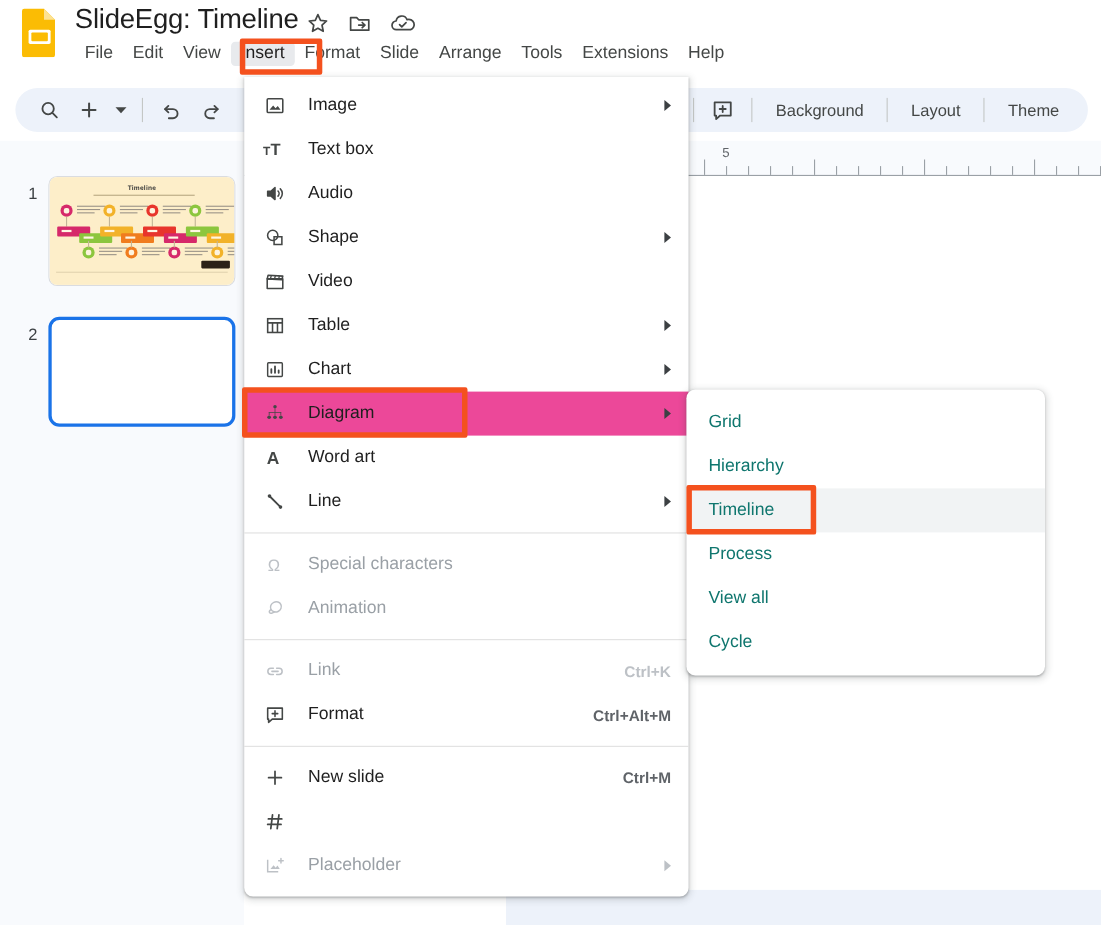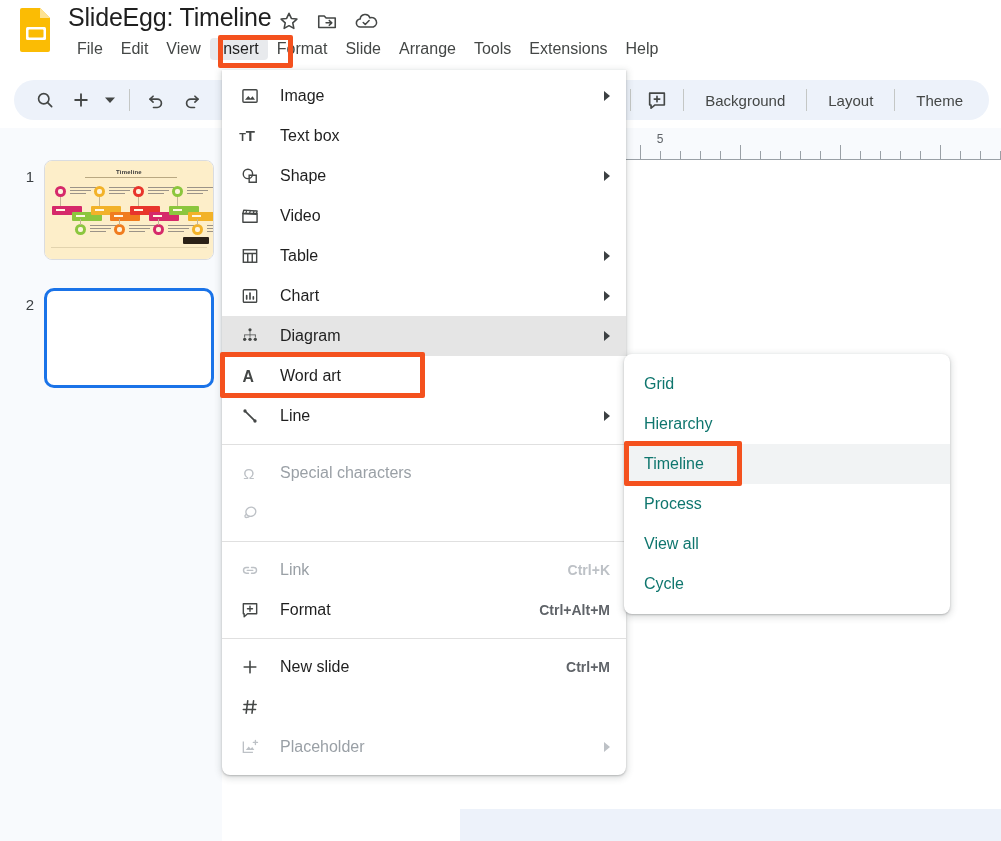--- a/index.html
+++ b/index.html
@@ -98,21 +98,21 @@
   .menu {
     position:absolute; left:222px; top:70px; width:404px;
     background:#fff; border-radius:0 0 8px 8px;
     box-shadow:0 2px 6px 2px rgba(60,64,67,.15), 0 1px 2px rgba(60,64,67,.3);
     padding:6px 0 8px 0; z-index:40;
   }
   .mi {
     position:relative; display:flex; align-items:center; height:40px;
     padding:0 16px 0 16px; cursor:pointer; font-size:16px; color:#1f1f1f;
   }
-  .mi.hl { background:#e5e5e5; }
+  .mi.hl { background:#ec4899; }
   .mi.disabled { color:#9aa0a6; cursor:default; }
   .mi .mi-ico { width:24px; height:24px; margin-right:18px; display:flex; align-items:center; justify-content:center; flex:none; color:#444746; }
   .mi.disabled .mi-ico { color:#bdc1c6; }
   .mi .mi-label { flex:1; white-space:nowrap; }
   .mi .mi-accel { font-size:14px; color:#5f6368; font-weight:bold; margin-left:12px; }
   .mi.disabled .mi-accel { color:#bdc1c6; font-weight:bold;}
   .mi .mi-arrow {
     width:0; height:0; border-left:6px solid #3c4043;
     border-top:5px solid transparent; border-bottom:5px solid transparent;
     margin-left:10px; flex:none;
@@ -408,20 +408,29 @@
     <div class="mi">
       <span class="mi-ico">
         <svg width="22" height="20" viewBox="0 0 26 24" fill="currentColor">
           <text x="0" y="18" font-family="Liberation Sans, sans-serif" font-size="13" font-weight="bold">T</text>
           <text x="8" y="18" font-family="Liberation Sans, sans-serif" font-size="18" font-weight="bold">T</text>
         </svg>
       </span>
       <span class="mi-label">Text box</span>
     </div>
 
+    <div class="mi">
+      <span class="mi-ico">
+        <svg width="20" height="20" viewBox="0 0 24 24" fill="none" stroke="currentColor" stroke-width="1.7" stroke-linejoin="round">
+          <path d="M4 9.5h3.5L12 5.5v13L7.5 14.5H4z" fill="currentColor"></path>
+          <path d="M15.3 9.2a4 4 0 0 1 0 5.6M17.8 6.8a7.3 7.3 0 0 1 0 10.4" stroke-linecap="round"></path>
+        </svg>
+      </span>
+      <span class="mi-label">Audio</span>
+    </div>
 
     <div class="mi">
       <span class="mi-ico">
         <svg width="20" height="20" viewBox="0 0 24 24" fill="none" stroke="currentColor" stroke-width="1.7">
           <circle cx="9.5" cy="9.5" r="5.6"></circle>
           <path d="M11 11h8.5v8.5H11z"></path>
         </svg>
       </span>
       <span class="mi-label">Shape</span>
       <span class="mi-arrow"></span>
@@ -508,20 +517,21 @@
       <span class="mi-label">Special characters</span>
     </div>
 
     <div class="mi disabled">
       <span class="mi-ico">
         <svg width="20" height="20" viewBox="0 0 24 24" fill="none" stroke="currentColor" stroke-width="1.6">
           <ellipse cx="13" cy="10.5" rx="6" ry="5.5" transform="rotate(-25 13 10.5)"></ellipse>
           <path d="M7.5 13.5c-1.4 1-2 2.3-1.4 3.2.8 1.2 3.3.8 5.6-.9" stroke-linecap="round"></path>
         </svg>
       </span>
+      <span class="mi-label">Animation</span>
     </div>
 
     <div class="msep"></div>
 
     <div class="mi disabled">
       <span class="mi-ico">
         <svg width="20" height="20" viewBox="0 0 24 24" fill="none" stroke="currentColor" stroke-width="1.7" stroke-linecap="round">
           <path d="M10.2 9H7.6a3.4 3.4 0 0 0 0 6.8h2.6M13.8 9h2.6a3.4 3.4 0 0 1 0 6.8h-2.6M8.6 12.4h6.8"></path>
         </svg>
       </span>

